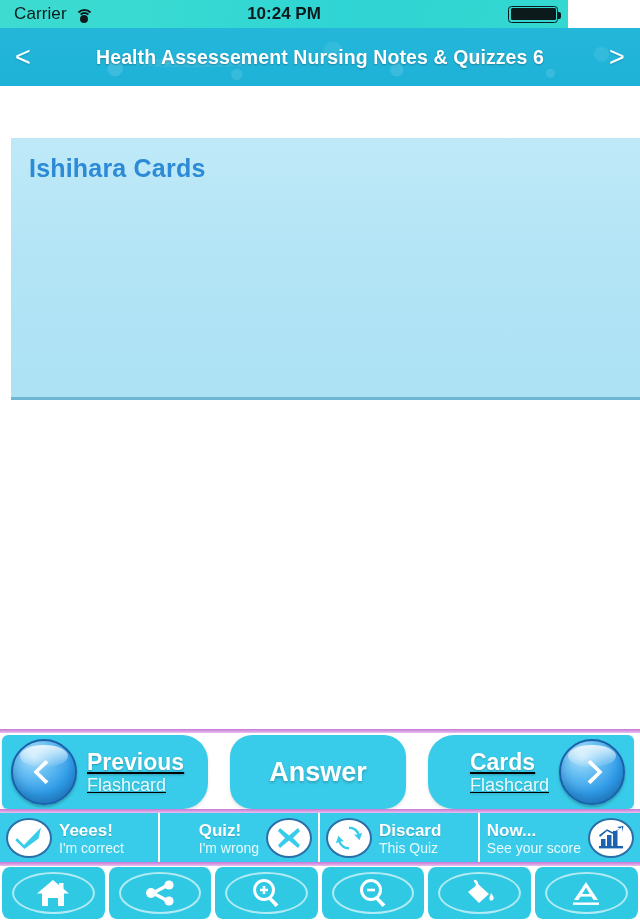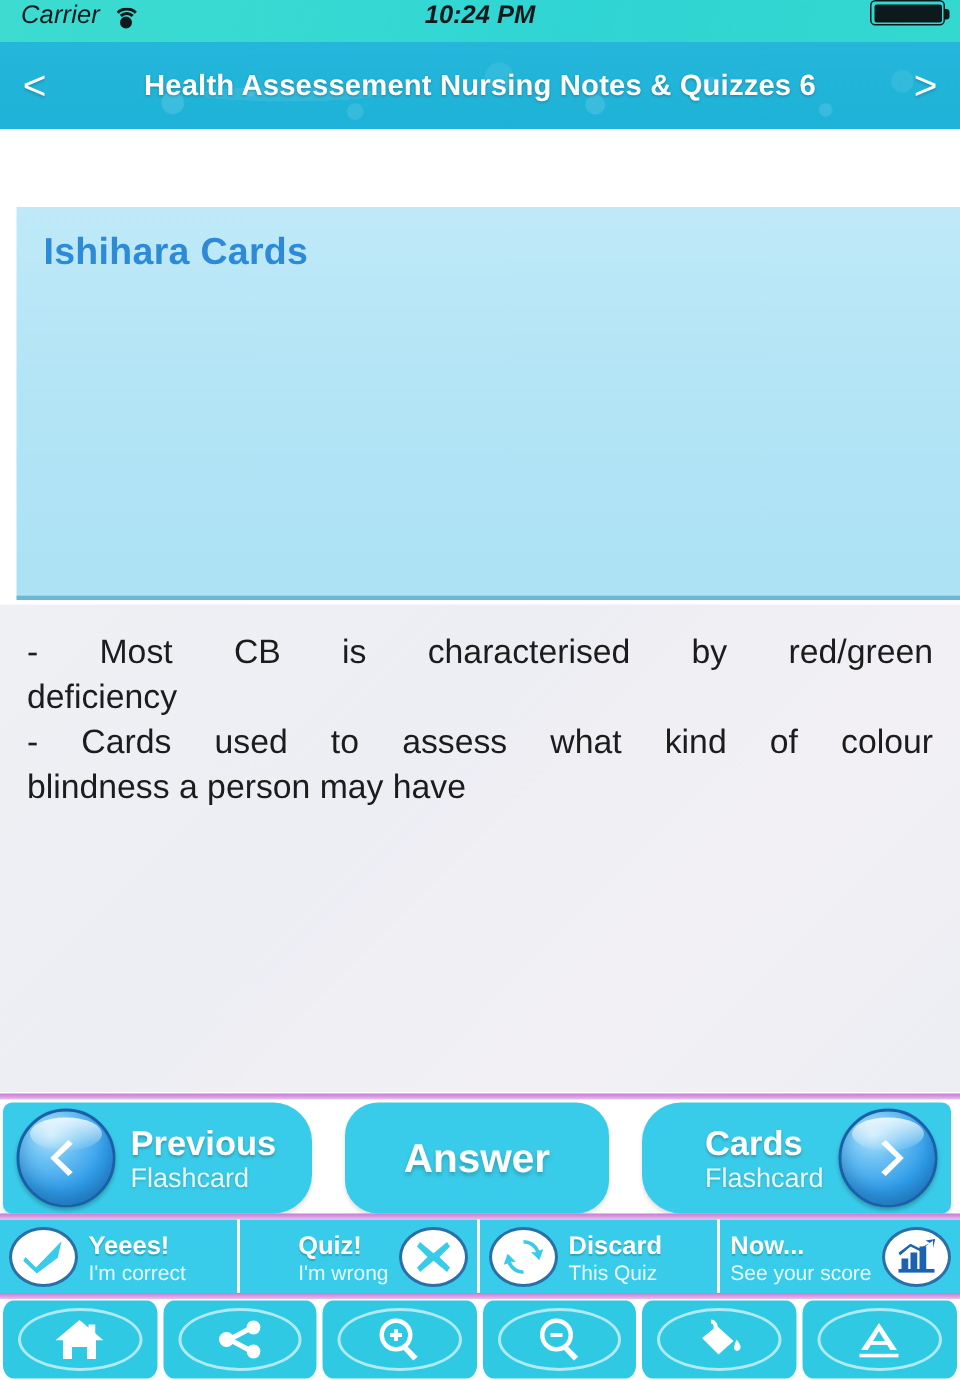--- a/index.html
+++ b/index.html
@@ -6,23 +6,23 @@
   body{
     width:640px;height:920px;overflow:hidden;
     font-family:"Liberation Sans",sans-serif;
     background:#ffffff;
     -webkit-font-smoothing:antialiased;
   }
   .app{position:relative;width:640px;height:920px;}
 
   
   .statusbar{
-    position:absolute;left:0;top:0;width:640px;height:28px;
+    position:absolute;left:0;top:0;width:568px;height:28px;
     background:linear-gradient(100deg,#3ddbd0 0%,#36d9d2 35%,#2fd4d4 60%,#33d8d0 100%);
-    display:flex;align-items:flex-start;font-style:italic;
+    display:flex;align-items:center;
   }
   .sb-left{display:flex;align-items:center;gap:7px;margin-left:14px;}
   .sb-carrier{font-size:17px;color:#0d1a1c;letter-spacing:.1px;}
   .wifi{position:relative;width:17px;height:13px;}
   .wifi i{position:absolute;left:50%;border:2px solid #0d1a1c;border-bottom-color:transparent;
           border-left-color:transparent;border-right-color:transparent;border-radius:50% 50% 0 0;}
   .wifi i:nth-child(1){width:15px;height:15px;margin-left:-7.5px;top:1px;}
   .wifi i:nth-child(2){width:9px;height:9px;margin-left:-4.5px;top:4px;}
   .wifi i:nth-child(3){width:4px;height:4px;margin-left:-2px;top:7.5px;border-bottom-color:#0d1a1c;
                        border-left-color:#0d1a1c;border-right-color:#0d1a1c;border-radius:50%;background:#0d1a1c;}
@@ -138,21 +138,21 @@
     border:2px solid #1b5fa8;
     box-shadow:inset 0 -6px 10px rgba(0,0,0,.16), 0 2px 3px rgba(0,0,0,.25);
     position:relative;
   }
   .gbtn:after{
     content:"";position:absolute;left:7px;top:4px;width:48px;height:22px;border-radius:50%;
     background:linear-gradient(180deg,rgba(255,255,255,.82),rgba(255,255,255,.05));
   }
   .chev{position:absolute;left:0;top:0;right:0;bottom:0;display:flex;align-items:center;justify-content:center;}
   .chev svg{display:block;}
-  .nav-lbl{display:flex;flex-direction:column;line-height:1;}
+  .nav-lbl{display:flex;flex-direction:column;line-height:1;text-decoration:underline;}
   .nav-lbl .l1{color:#ffffff;font-size:23px;font-weight:bold;text-shadow:0 1px 2px rgba(0,0,0,.25);}
   .nav-lbl .l2{color:#e8fbff;font-size:18px;margin-top:2px;text-shadow:0 1px 2px rgba(0,0,0,.2);}
   .nav-prev .gbtn{margin-left:9px;}
   .nav-prev .nav-lbl{margin-left:10px;}
   .nav-next .gbtn{margin-right:9px;}
   .nav-next .nav-lbl{margin-right:10px;align-items:flex-start;}
   .ans-lbl{color:#ffffff;font-size:27px;font-weight:bold;text-shadow:0 2px 3px rgba(0,0,0,.22);}
 
   
   .judgerow{
@@ -220,28 +220,20 @@
     <div class="hdr-arrow">&lt;</div>
     <div class="hdr-title">Health Assessement Nursing Notes &amp; Quizzes 6</div>
     <div class="hdr-arrow">&gt;</div>
   </div>
 
 
   <div class="question">
     <div class="q-title">Ishihara Cards</div>
   </div>
 
-  <div class="answer-panel">
-    <div class="a-text">
-      <span class="ln j">-  Most  CB  is  characterised  by  red/green</span>
-      <span class="ln">deficiency</span>
-      <span class="ln j">-  Cards  used  to  assess  what  kind  of  colour</span>
-      <span class="ln">blindness a person may have</span>
-    </div>
-  </div>
 
   <div class="sep sep-top"></div>
 
   <div class="navrow">
     <div class="nav-card nav-prev">
       <div class="gbtn">
         <span class="chev">
           <svg width="30" height="30" viewBox="0 0 30 30">
               <path d="M19.5 5.5 L9.5 15 L19.5 24.5 L16.5 27 L4.5 15 L16.5 3 Z" fill="#ffffff"></path>
             </svg>

